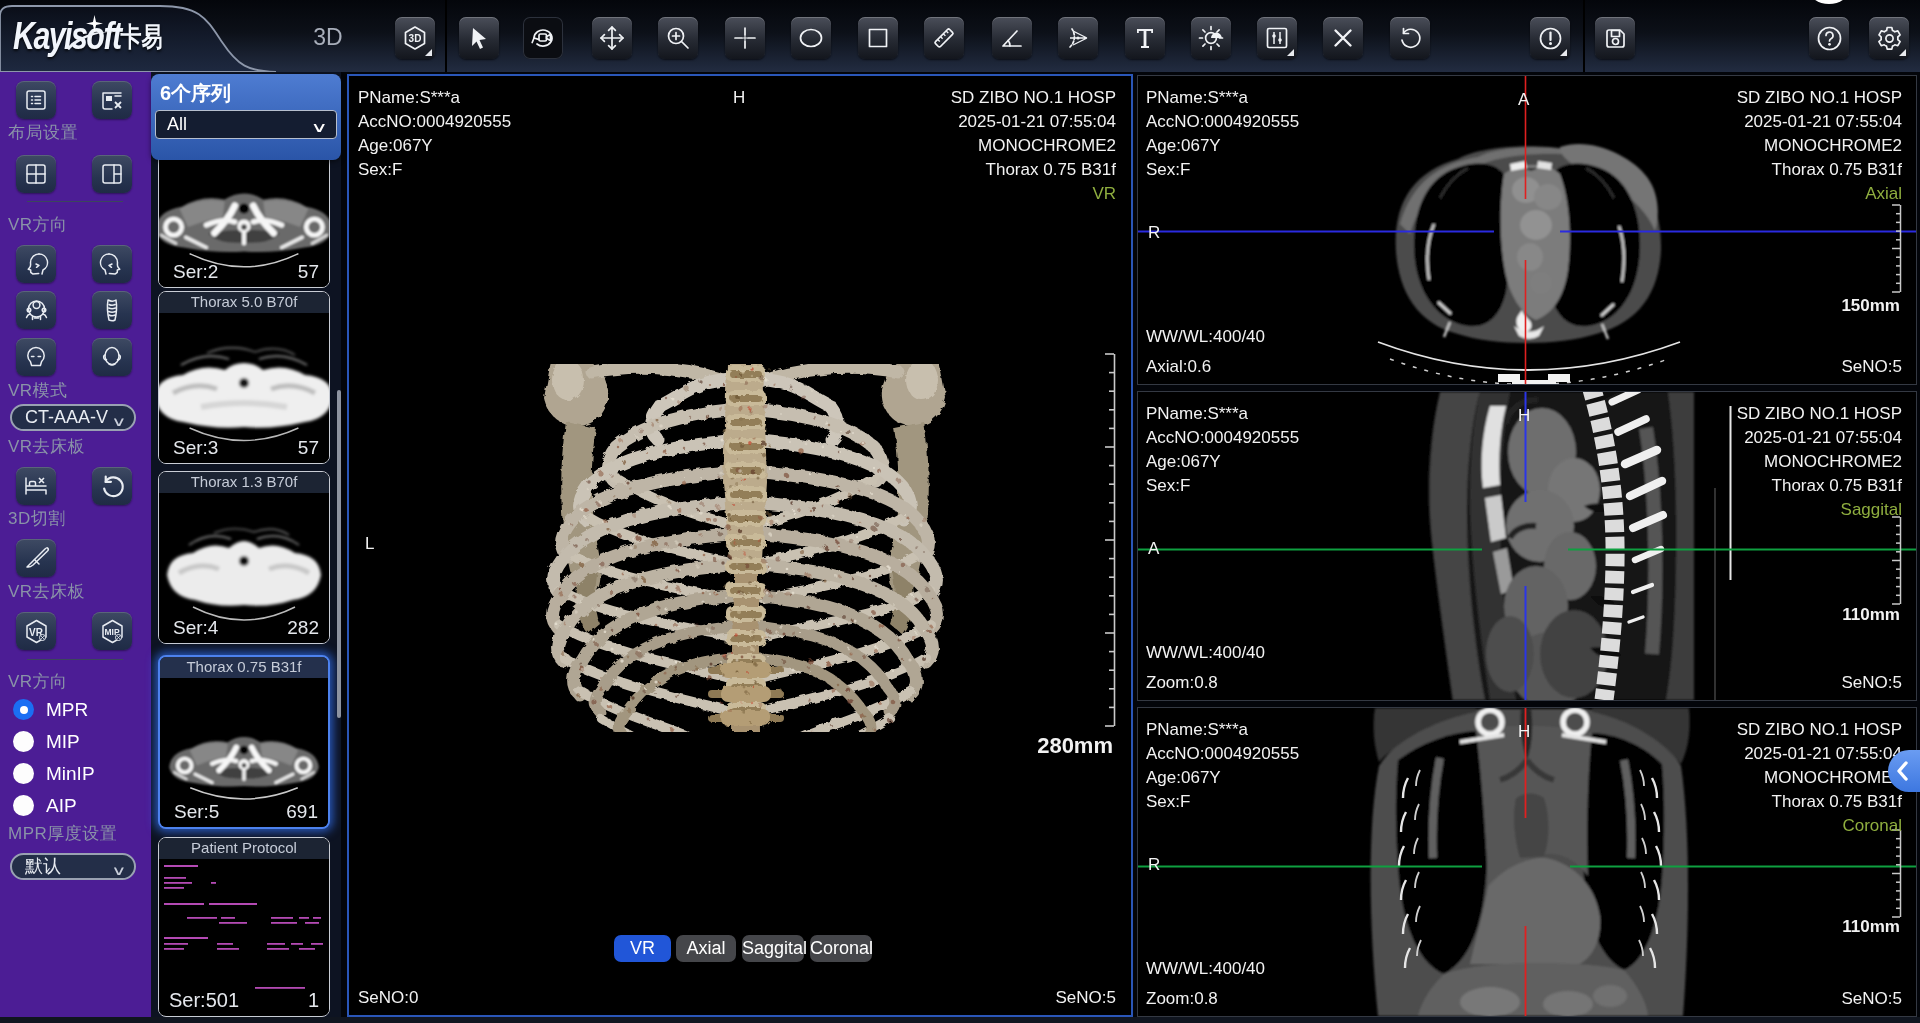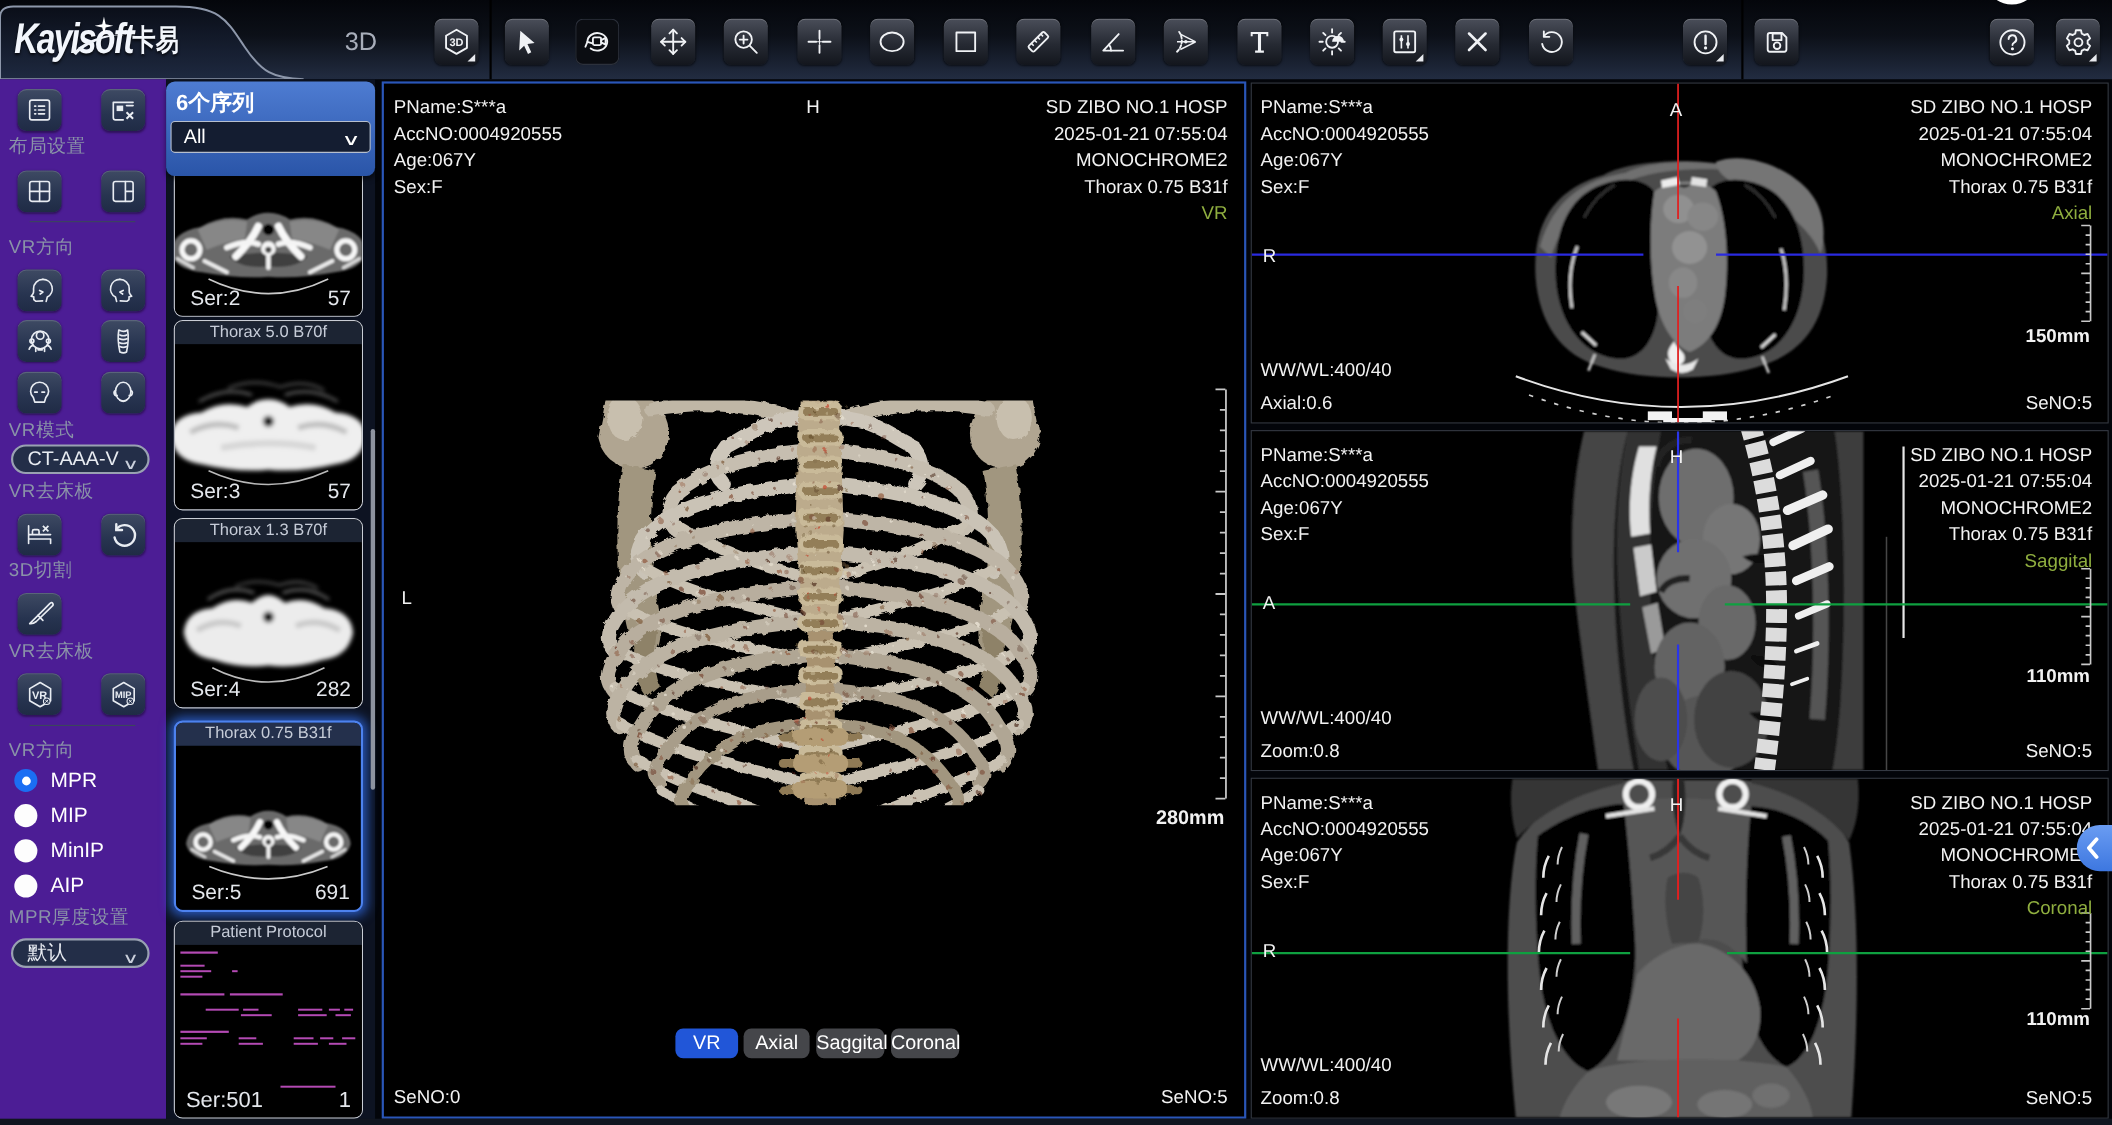--- a/index.html
+++ b/index.html
@@ -1057,21 +1057,21 @@
 <div class="ov" style="left:9px;top:36px">AccNO:0004920555</div>
 <div class="ov" style="left:9px;top:60px">Age:067Y</div>
 <div class="ov" style="left:9px;top:84px">Sex:F</div>
 <div class="ovr" style="right:15px;top:12px">SD ZIBO NO.1 HOSP</div>
 <div class="ovr" style="right:15px;top:36px">2025-01-21 07:55:04</div>
 <div class="ovr" style="right:15px;top:60px">MONOCHROME2</div>
 <div class="ovr" style="right:15px;top:84px">Thorax 0.75 B31f</div>
 <div class="ovr grn" style="right:15px;top:108px">VR</div>
 <div class="mk" style="left:384px;top:12px">H</div>
 <div class="mk" style="left:16px;top:458px">L</div>
-<div class="ovr" style="right:18px;top:657px;font-weight:bold;font-size:18px">280mm</div>
+<div class="ovr" style="right:18px;top:657px;font-weight:bold;font-size:22px">280mm</div>
 <div class="btn blue" style="left:265px;top:859px;width:57px">VR</div>
 <div class="btn" style="left:327px;top:859px;width:60px">Axial</div>
 <div class="btn" style="left:393px;top:859px;width:62px">Saggital</div>
 <div class="btn" style="left:461px;top:859px;width:62px">Coronal</div>
 <div class="ov" style="left:9px;top:912px">SeNO:0</div>
 <div class="ovr" style="right:15px;top:912px">SeNO:5</div>
 </div>
 <div class="vp" id="vp1" style="top:75px;height:310px">
     <svg class="abs" style="left:0;top:0" width="778" height="308" viewBox="0 0 778 308">
 <defs>

